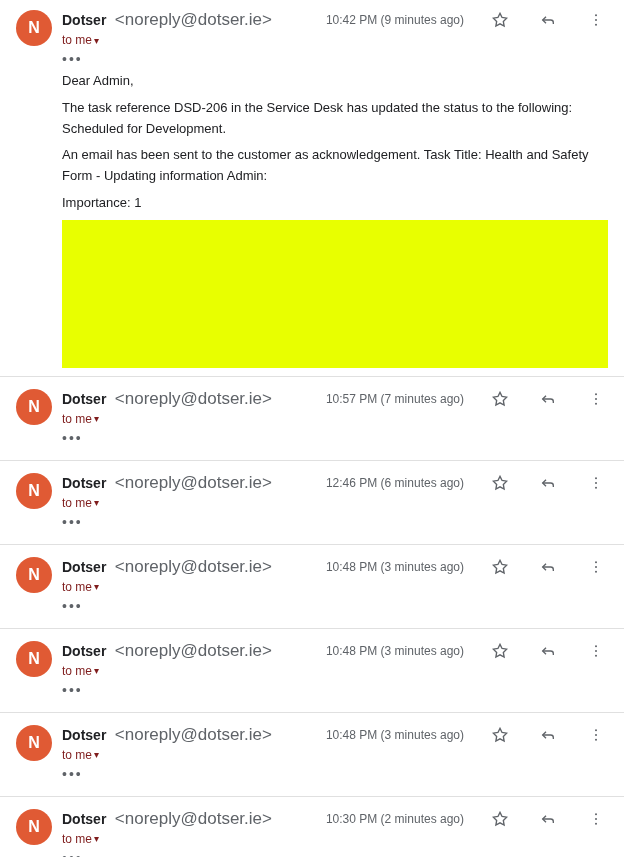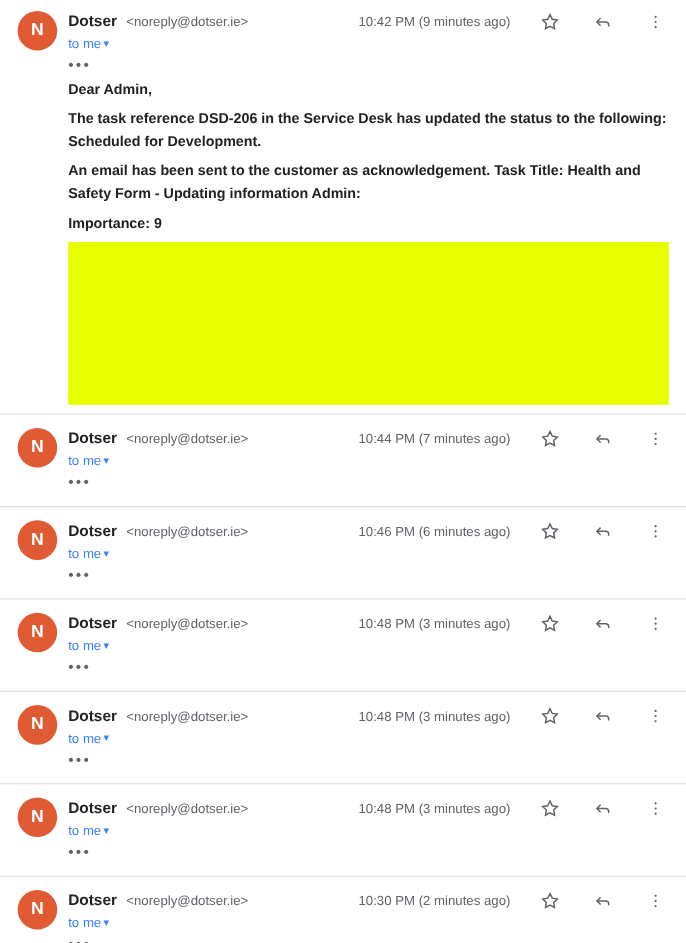--- a/index.html
+++ b/index.html
@@ -55,39 +55,39 @@
       justify-content: space-between;
     }
 
     .sender-name {
       font-size: 14px;
       font-weight: 700;
       color: #202124;
     }
 
     .sender-email {
-      font-size: 12px;
+      font-size: 17px;
       color: #5f6368;
       margin-left: 4px;
     }
 
     .email-meta-right {
       display: flex;
       align-items: center;
       gap: 24px;
       font-size: 12px;
       color: #5f6368;
       white-space: nowrap;
     }
 
     .to-me-line {
       display: flex;
       align-items: center;
       font-size: 12px;
-      color: #3b82f6;
+      color: #7f1d1d;
       margin-top: 1px;
     }
 
     .to-me-line span {
       cursor: pointer;
     }
 
     .chevron-icon {
       font-size: 10px;
       margin-left: 2px;
@@ -100,21 +100,20 @@
       margin: 4px 0 4px 46px;
       cursor: pointer;
     }
 
     .email-body {
       margin-left: 46px;
       margin-bottom: 8px;
       font-size: 13px;
       color: #202124;
       line-height: 1.6;
-      font-weight: bold;
     }
 
     .email-body p {
       margin-bottom: 6px;
     }
 
     .yellow-block {
       background: #e8ff00;
       width: calc(100% - 0px);
       height: 148px;
@@ -189,73 +188,73 @@
         </div>
       </div>
     </div>
 
     <div class="expand-dots">•••</div>
 
     <div class="email-body">
       <p>Dear Admin,</p>
       <p>The task reference DSD-206 in the Service Desk has updated the status to the following: Scheduled for Development.</p>
       <p>An email has been sent to the customer as acknowledgement. Task Title: Health and Safety Form - Updating information Admin:</p>
-      <p>Importance: 9</p>
+      <p>Importance: 1</p>
       <div class="yellow-block"></div>
     </div>
   </div>
 
   <div class="email-collapsed">
     <div class="avatar">N</div>
     <div class="email-collapsed-content">
       <div class="sender-line">
         <div>
           <span class="sender-name">Dotser</span>
           <span class="sender-email">&lt;noreply@dotser.ie&gt;</span>
         </div>
         <div class="email-meta-right">
-          <span>10:44 PM (7 minutes ago)</span>
-          <button class="icon-btn">
-            <svg width="16" height="16" viewBox="0 0 24 24" fill="none" stroke="#5f6368" stroke-width="2">
-              <polygon points="12,2 15.09,8.26 22,9.27 17,14.14 18.18,21.02 12,17.77 5.82,21.02 7,14.14 2,9.27 8.91,8.26"></polygon>
-            </svg>
-          </button>
-          <button class="icon-btn">
-            <svg width="16" height="16" viewBox="0 0 24 24" fill="none" stroke="#5f6368" stroke-width="2">
-              <polyline points="9,17 4,12 9,7"></polyline>
-                <path d="M20,18v-2a4,4,0,0,0-4-4H4"></path>
-            </svg>
-          </button>
-          <button class="icon-btn">
-            <svg width="16" height="16" viewBox="0 0 24 24" fill="#5f6368">
-              <circle cx="12" cy="5" r="1.5"></circle>
-                <circle cx="12" cy="12" r="1.5"></circle>
-                <circle cx="12" cy="19" r="1.5"></circle>
-            </svg>
-          </button>
-        </div>
-      </div>
-      <div class="to-me-line">
-        <span>to me</span>
-        <span class="chevron-icon">▾</span>
-      </div>
-      <div class="expand-dots" style="margin-left:0">•••</div>
-    </div>
-  </div>
-
-  <div class="email-collapsed">
-    <div class="avatar">N</div>
-    <div class="email-collapsed-content">
-      <div class="sender-line">
-        <div>
-          <span class="sender-name">Dotser</span>
-          <span class="sender-email">&lt;noreply@dotser.ie&gt;</span>
-        </div>
-        <div class="email-meta-right">
-          <span>10:46 PM (6 minutes ago)</span>
+          <span>10:57 PM (7 minutes ago)</span>
+          <button class="icon-btn">
+            <svg width="16" height="16" viewBox="0 0 24 24" fill="none" stroke="#5f6368" stroke-width="2">
+              <polygon points="12,2 15.09,8.26 22,9.27 17,14.14 18.18,21.02 12,17.77 5.82,21.02 7,14.14 2,9.27 8.91,8.26"></polygon>
+            </svg>
+          </button>
+          <button class="icon-btn">
+            <svg width="16" height="16" viewBox="0 0 24 24" fill="none" stroke="#5f6368" stroke-width="2">
+              <polyline points="9,17 4,12 9,7"></polyline>
+                <path d="M20,18v-2a4,4,0,0,0-4-4H4"></path>
+            </svg>
+          </button>
+          <button class="icon-btn">
+            <svg width="16" height="16" viewBox="0 0 24 24" fill="#5f6368">
+              <circle cx="12" cy="5" r="1.5"></circle>
+                <circle cx="12" cy="12" r="1.5"></circle>
+                <circle cx="12" cy="19" r="1.5"></circle>
+            </svg>
+          </button>
+        </div>
+      </div>
+      <div class="to-me-line">
+        <span>to me</span>
+        <span class="chevron-icon">▾</span>
+      </div>
+      <div class="expand-dots" style="margin-left:0">•••</div>
+    </div>
+  </div>
+
+  <div class="email-collapsed">
+    <div class="avatar">N</div>
+    <div class="email-collapsed-content">
+      <div class="sender-line">
+        <div>
+          <span class="sender-name">Dotser</span>
+          <span class="sender-email">&lt;noreply@dotser.ie&gt;</span>
+        </div>
+        <div class="email-meta-right">
+          <span>12:46 PM (6 minutes ago)</span>
           <button class="icon-btn">
             <svg width="16" height="16" viewBox="0 0 24 24" fill="none" stroke="#5f6368" stroke-width="2">
               <polygon points="12,2 15.09,8.26 22,9.27 17,14.14 18.18,21.02 12,17.77 5.82,21.02 7,14.14 2,9.27 8.91,8.26"></polygon>
             </svg>
           </button>
           <button class="icon-btn">
             <svg width="16" height="16" viewBox="0 0 24 24" fill="none" stroke="#5f6368" stroke-width="2">
               <polyline points="9,17 4,12 9,7"></polyline>
                 <path d="M20,18v-2a4,4,0,0,0-4-4H4"></path>
             </svg>

